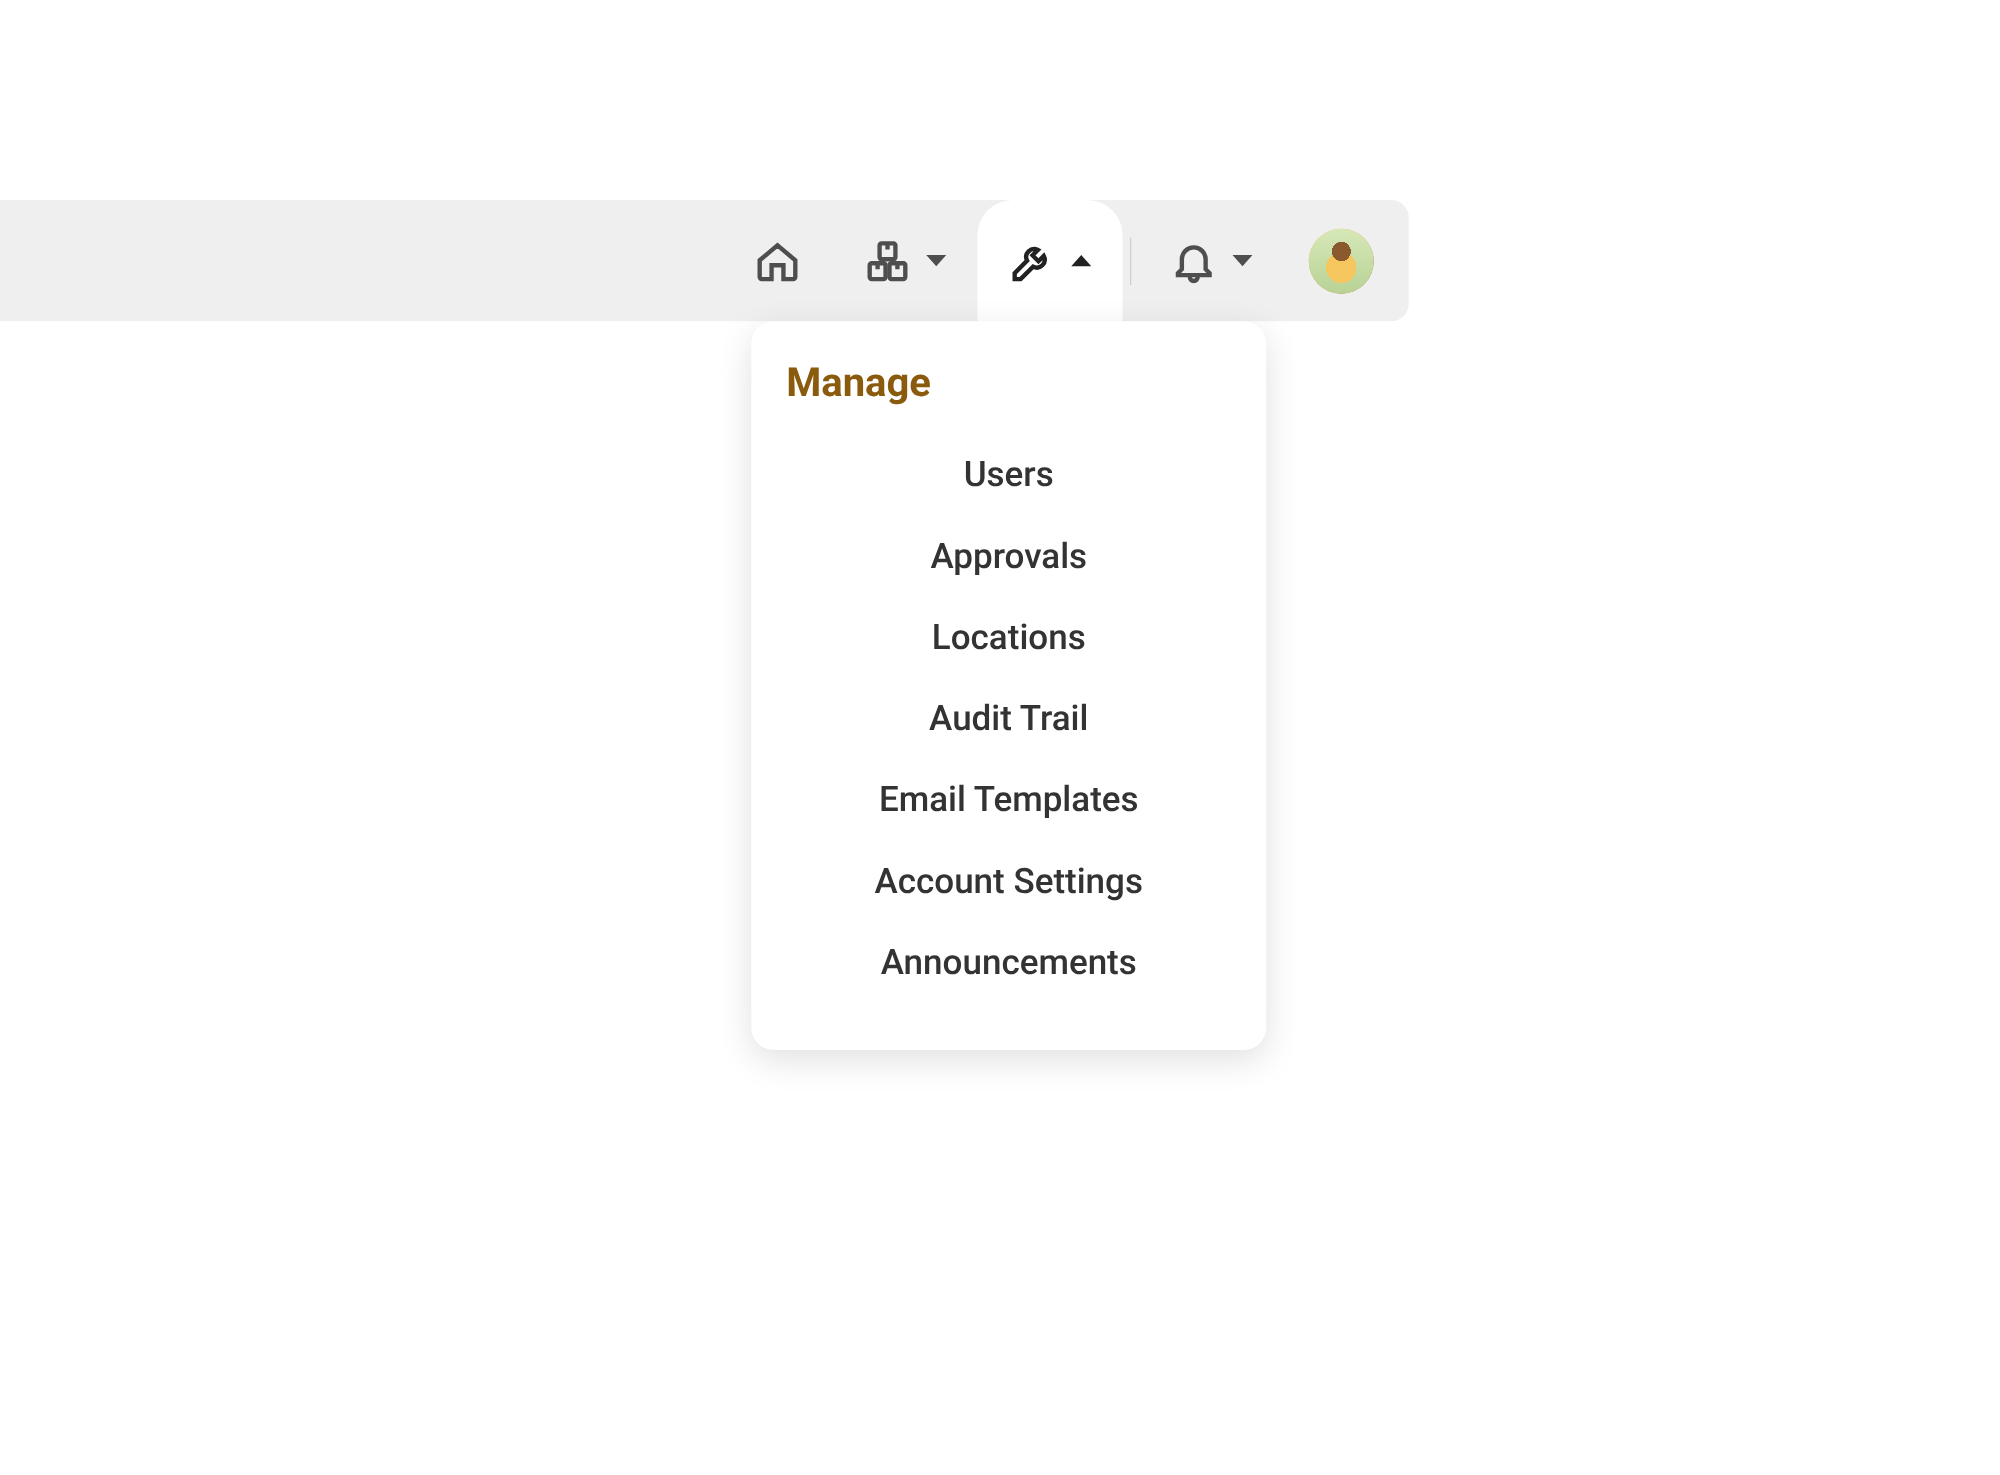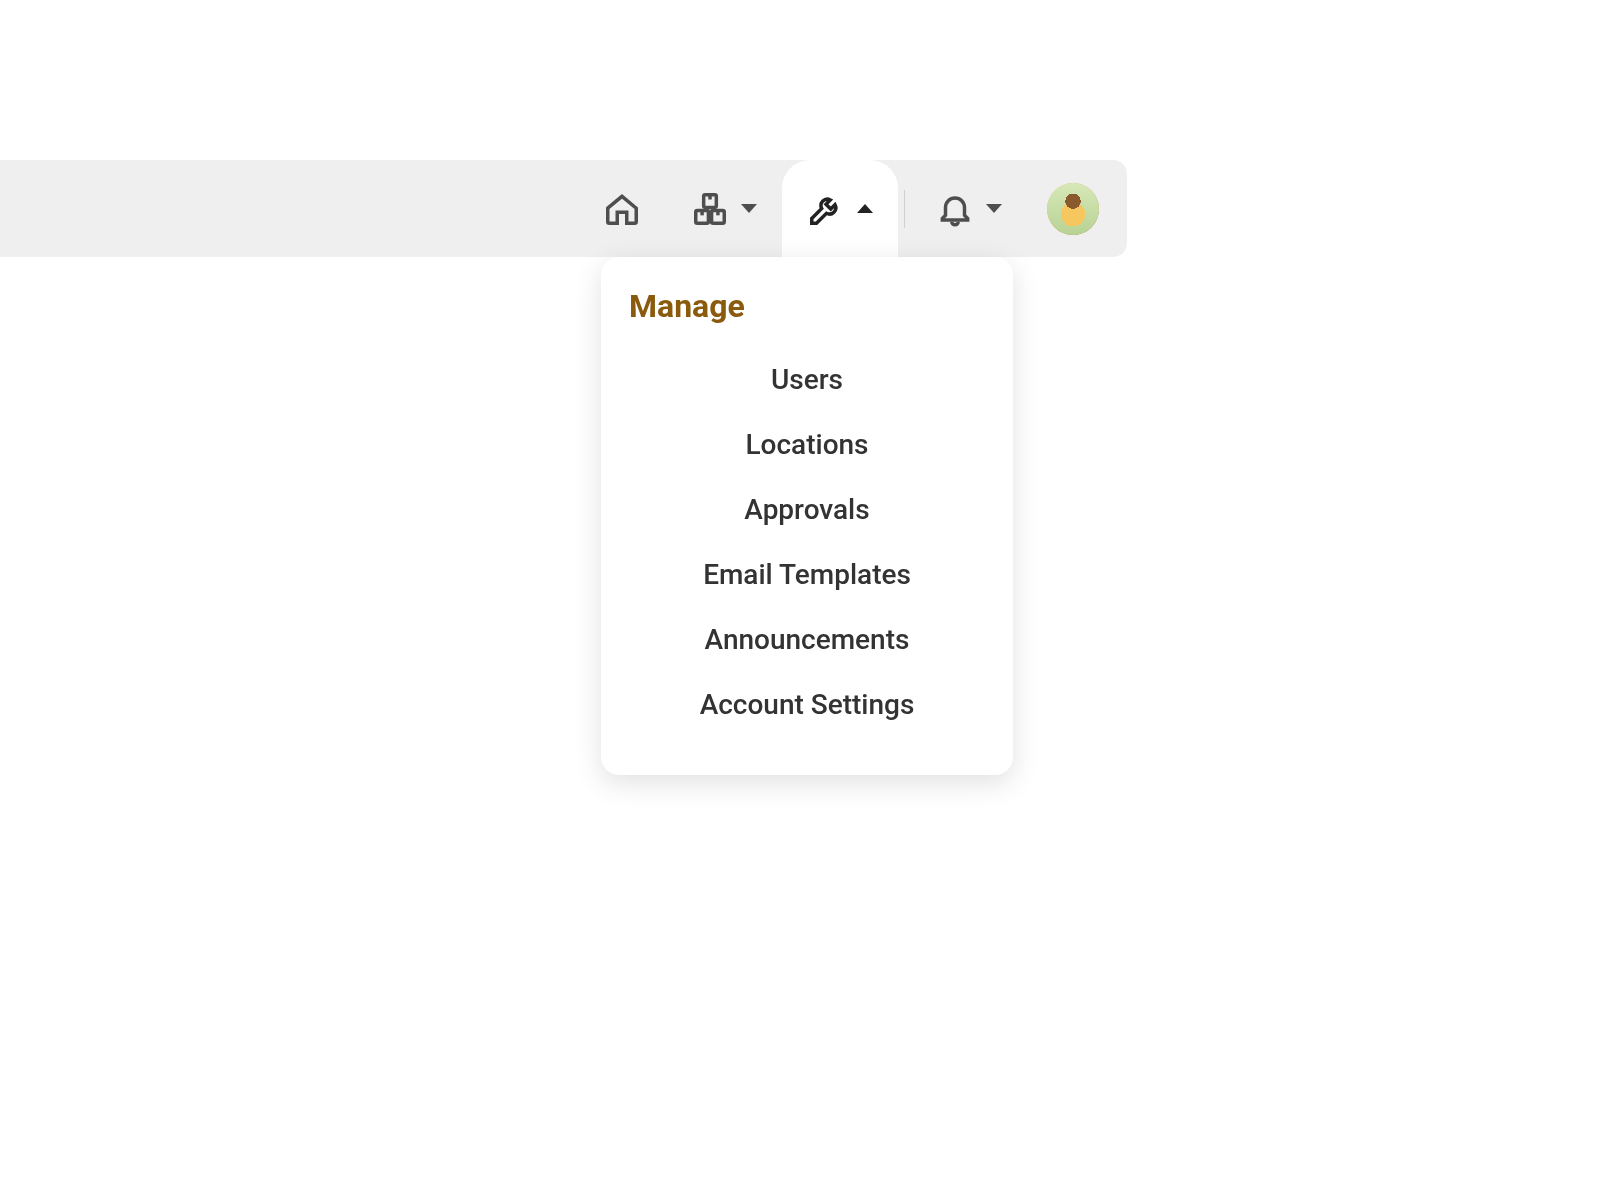--- a/index.html
+++ b/index.html
@@ -188,18 +188,19 @@
 
   <div class="avatar">
     <div class="avatar-inner"></div>
   </div>
 
 </div>
 
 <div class="dropdown">
   <div class="dropdown-header">Manage</div>
   <div class="dropdown-item">Users</div>
+  <div class="dropdown-item">Approvals</div>
   <div class="dropdown-item">Locations</div>
-  <div class="dropdown-item">Approvals</div>
+  <div class="dropdown-item">Audit Trail</div>
   <div class="dropdown-item">Email Templates</div>
+  <div class="dropdown-item">Account Settings</div>
   <div class="dropdown-item">Announcements</div>
-  <div class="dropdown-item">Account Settings</div>
 </div>
 
 </body></html>

